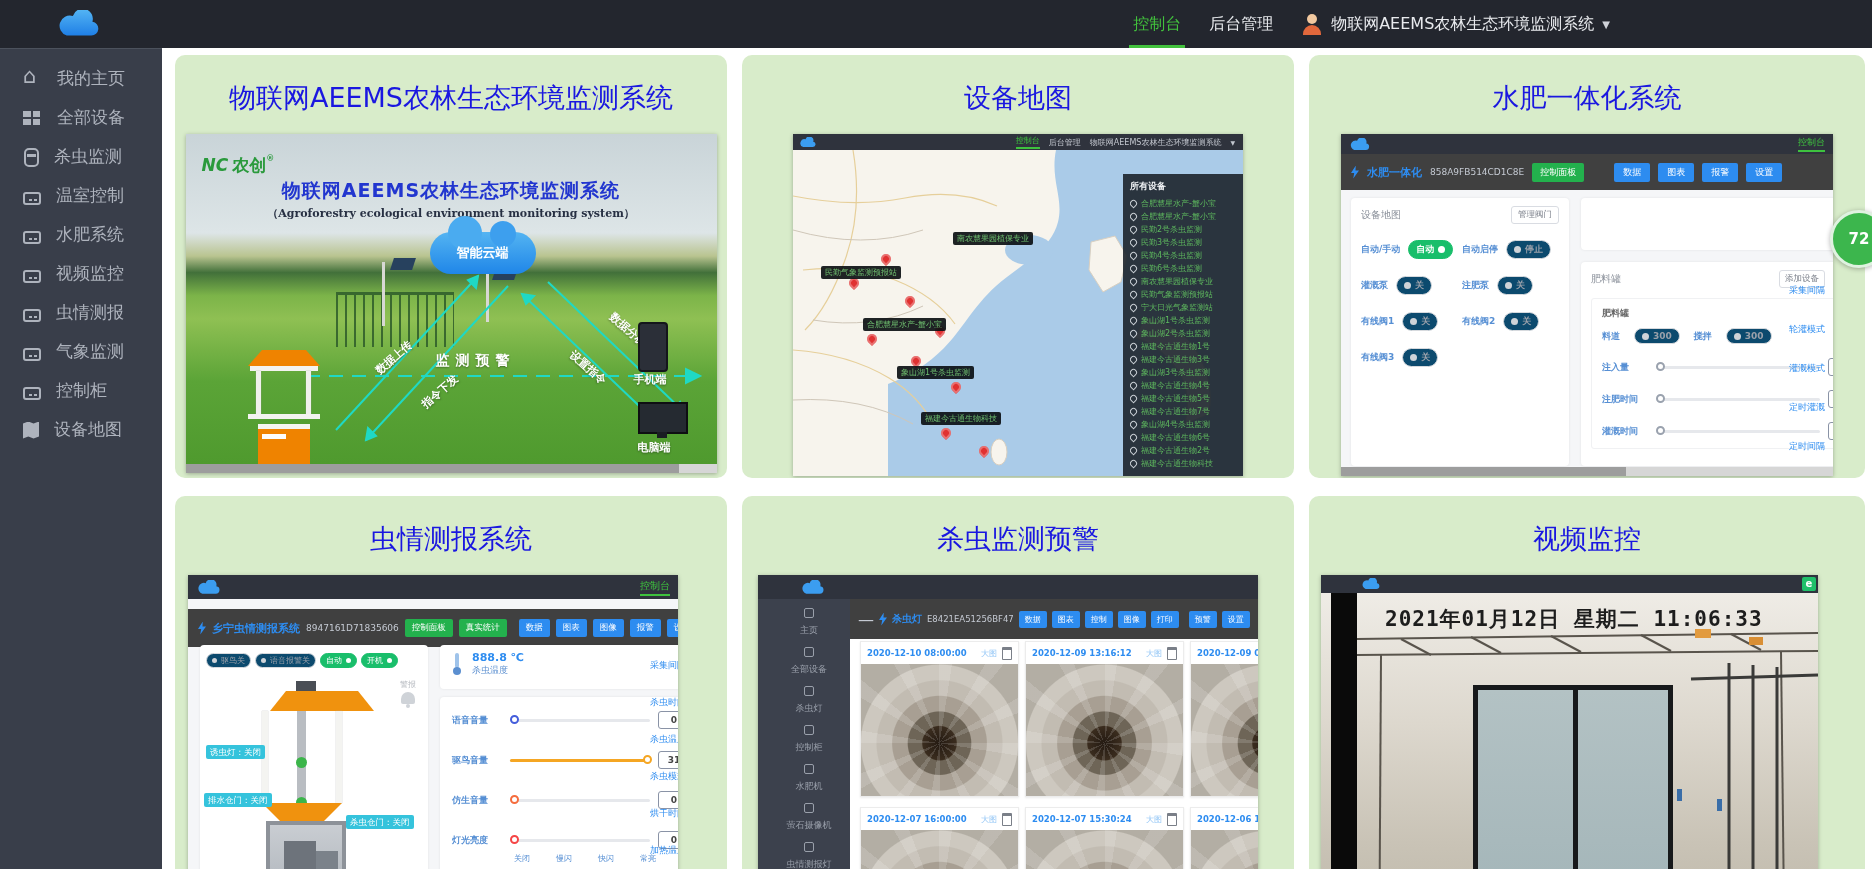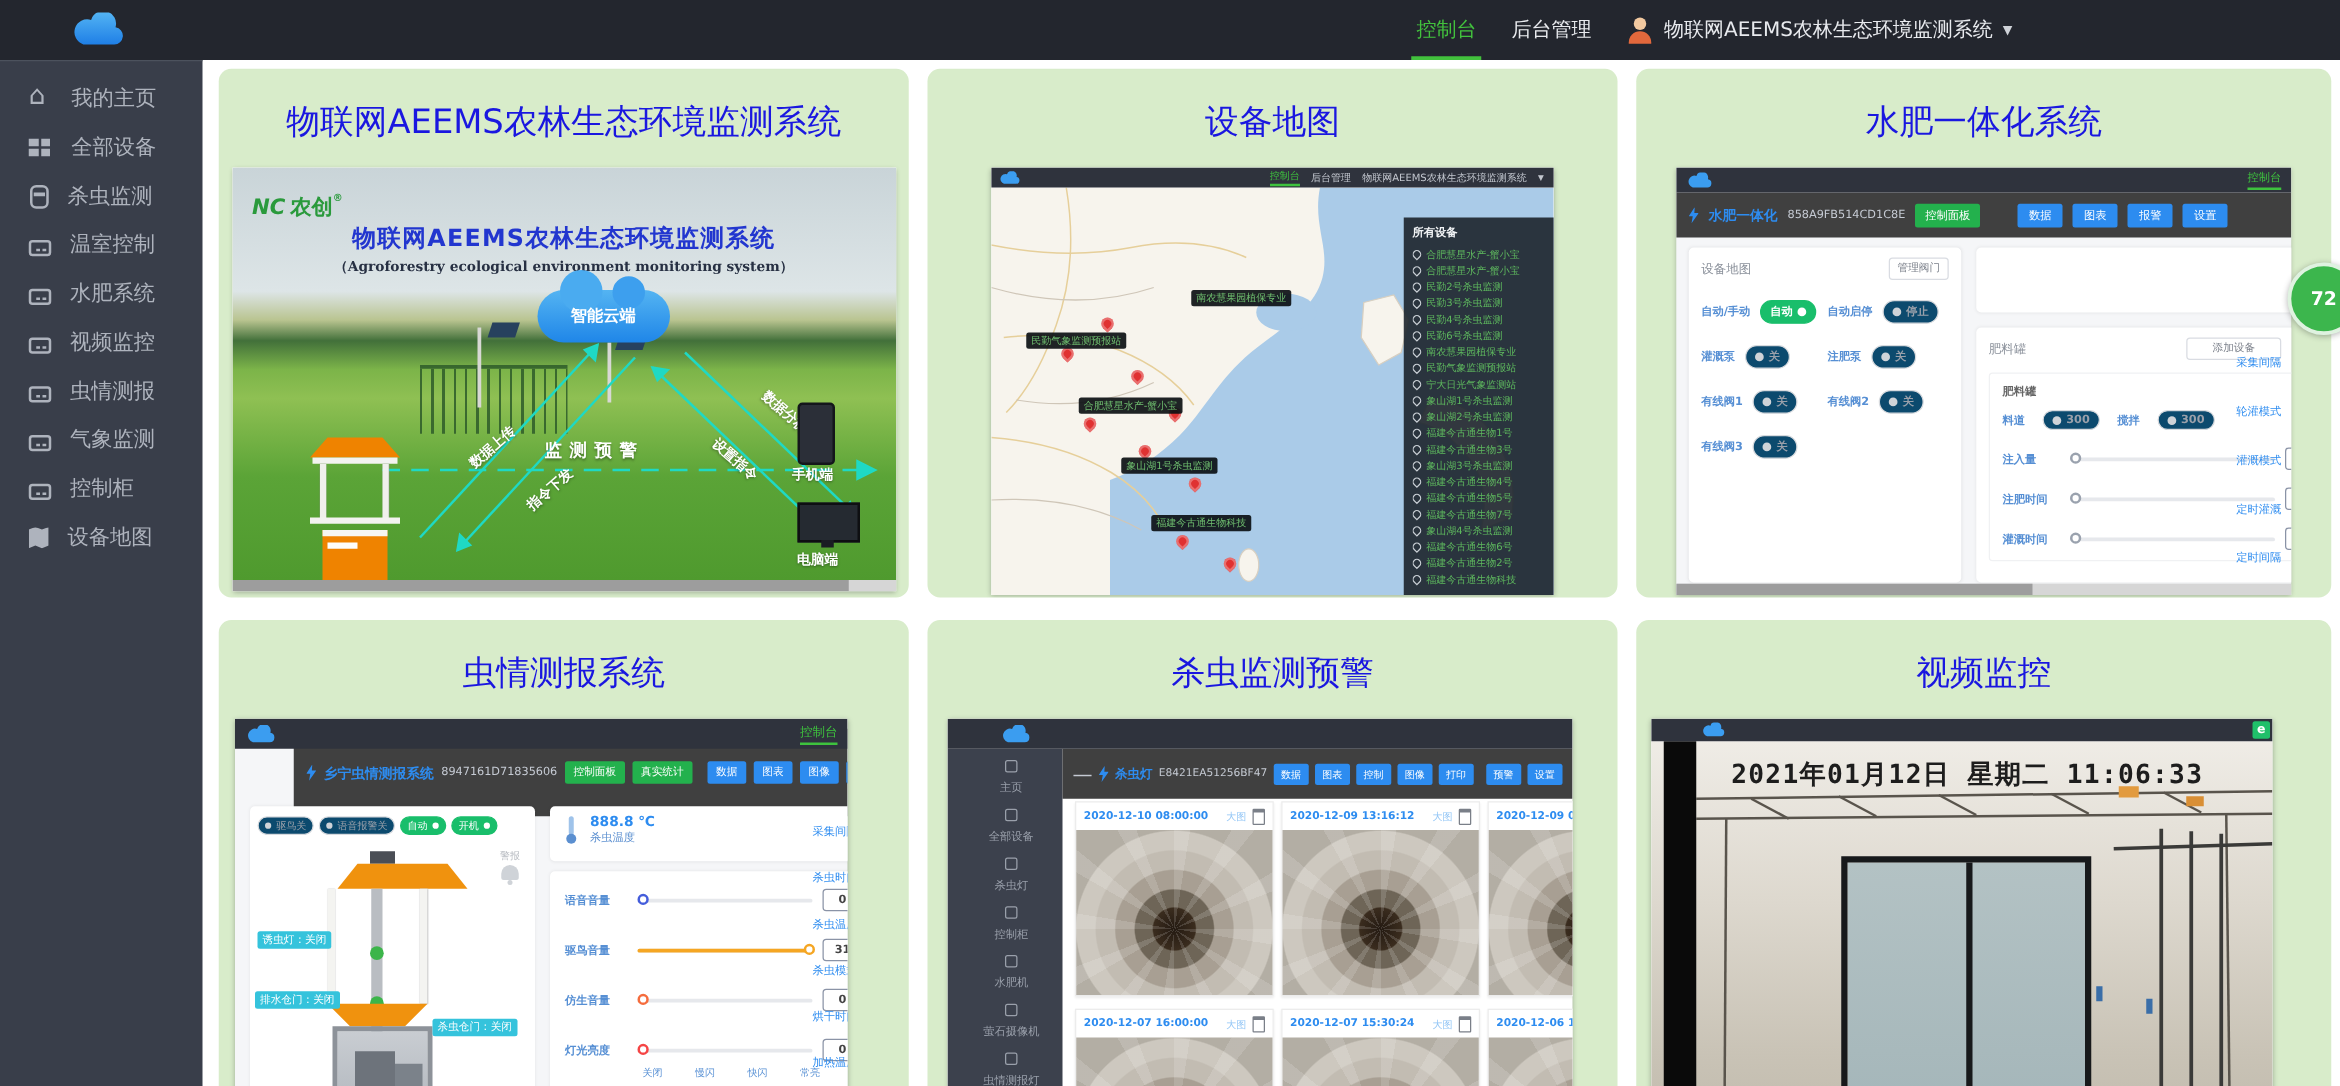--- a/index.html
+++ b/index.html
@@ -489,21 +489,21 @@
                   <span class="dot"></span>
                   <span>关</span>
                 </span>
               </div>
           </div>
         </div>
         <div class="wpanel" style="left:240px;top:64px;width:300px;height:52px;"></div>
         <div class="wpanel" style="left:240px;top:128px;width:300px;height:204px;">
           <div class="phead">
             <span class="ptitle">肥料罐</span>
-            <span class="btn-line" style="font-size:8.5px;padding:2px 20px;margin-right:46px;">添加设备</span>
+            <span class="btn-line" style="font-size:8.5px;padding:2px 5px;margin-right:46px;">添加设备</span>
           </div>
           <div style="margin:10px 10px 0;border:1px solid #f0f1f3;border-radius:3px;padding:8px 10px;">
             <div style="font-size:9px;color:#666;font-weight:bold;">肥料罐</div>
             <div class="srow" style="margin-top:8px;gap:14px;">
               <span class="lbl-blue">料道</span>
               <span class="pill pill-off">
                   <span class="dot"></span>
                   <span>300</span>
                 </span>
               <span class="lbl-blue">搅拌</span>
@@ -552,21 +552,21 @@
       <h2 class="card-title">虫情测报系统</h2>
       <div class="shot" style="width:490px;height:420px;margin-left:13px;background:#f5f6f8;">
         <div class="mini-top" style="height:24px;padding-left:8px;">
           <svg width="26" height="15" viewBox="0 0 60 36">
               <path d="M14 33 h32 a9 9 0 0 0 1.5-17.9 A13 13 0 0 0 22 7.5 A11 11 0 0 0 14 33 z" fill="#3b9df0"></path>
             </svg>
           <div class="mini-nav" style="font-size:10px;">
               <span class="mini-console">控制台</span>
             </div>
         </div>
-        <div class="toolrow" style="top:8px;height:38px;padding:16px 10px;gap:6px;margin-left:47px;">
+        <div class="toolrow" style="top:34px;height:38px;padding:0 10px;gap:6px;">
           <span class="bolt"></span>
           <span class="devname" style="font-size:11px;">乡宁虫情测报系统</span>
           <span class="devid" style="font-size:9px;">8947161D71835606</span>
           <span class="btn-green" style="font-size:8.5px;padding:3px 7px;">控制面板</span>
           <span class="btn-green" style="font-size:8.5px;padding:3px 7px;">真实统计</span>
           <span style="width:8px;"></span>
           <span class="btn-blue" style="font-size:8.5px;padding:3px 7px;">数据</span>
           <span class="btn-blue" style="font-size:8.5px;padding:3px 7px;">图表</span>
           <span class="btn-blue" style="font-size:8.5px;padding:3px 7px;">图像</span>
           <span class="btn-blue" style="font-size:8.5px;padding:3px 7px;">报警</span>

